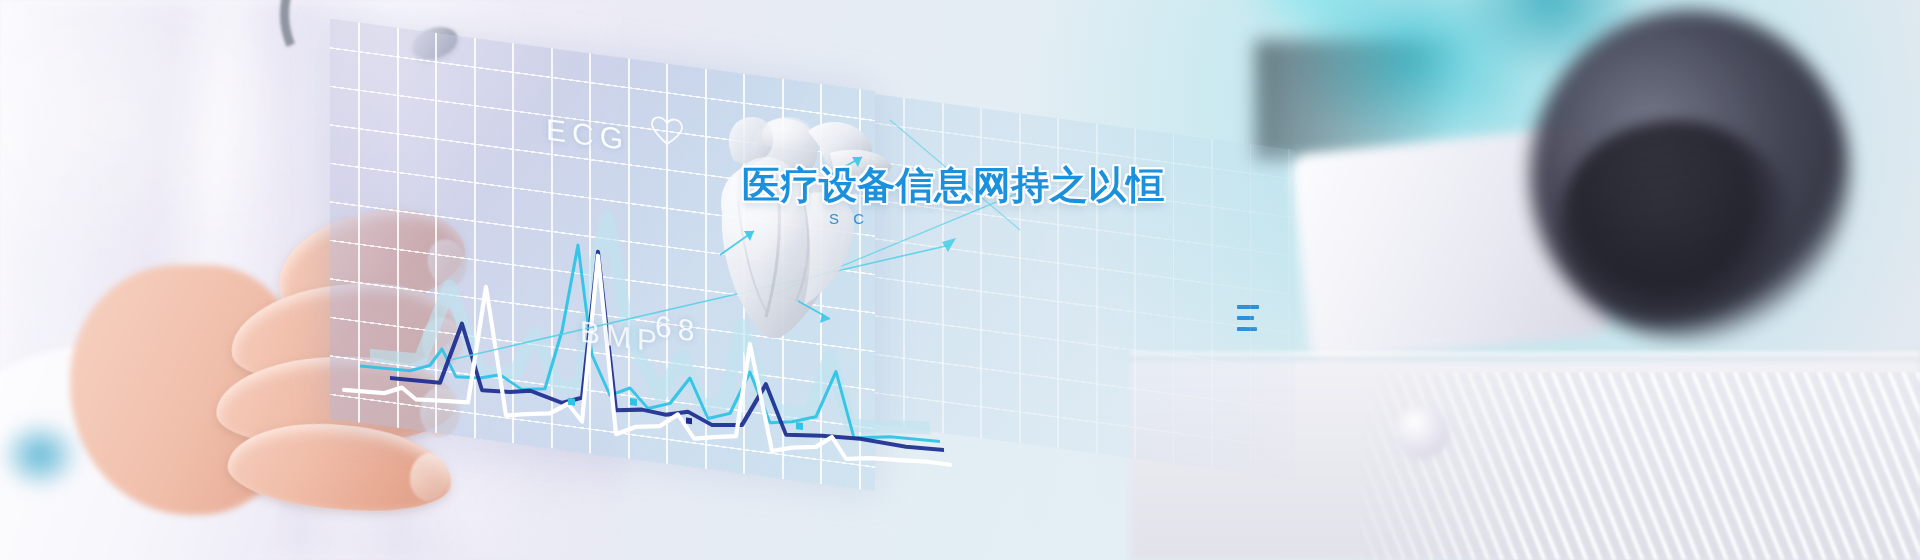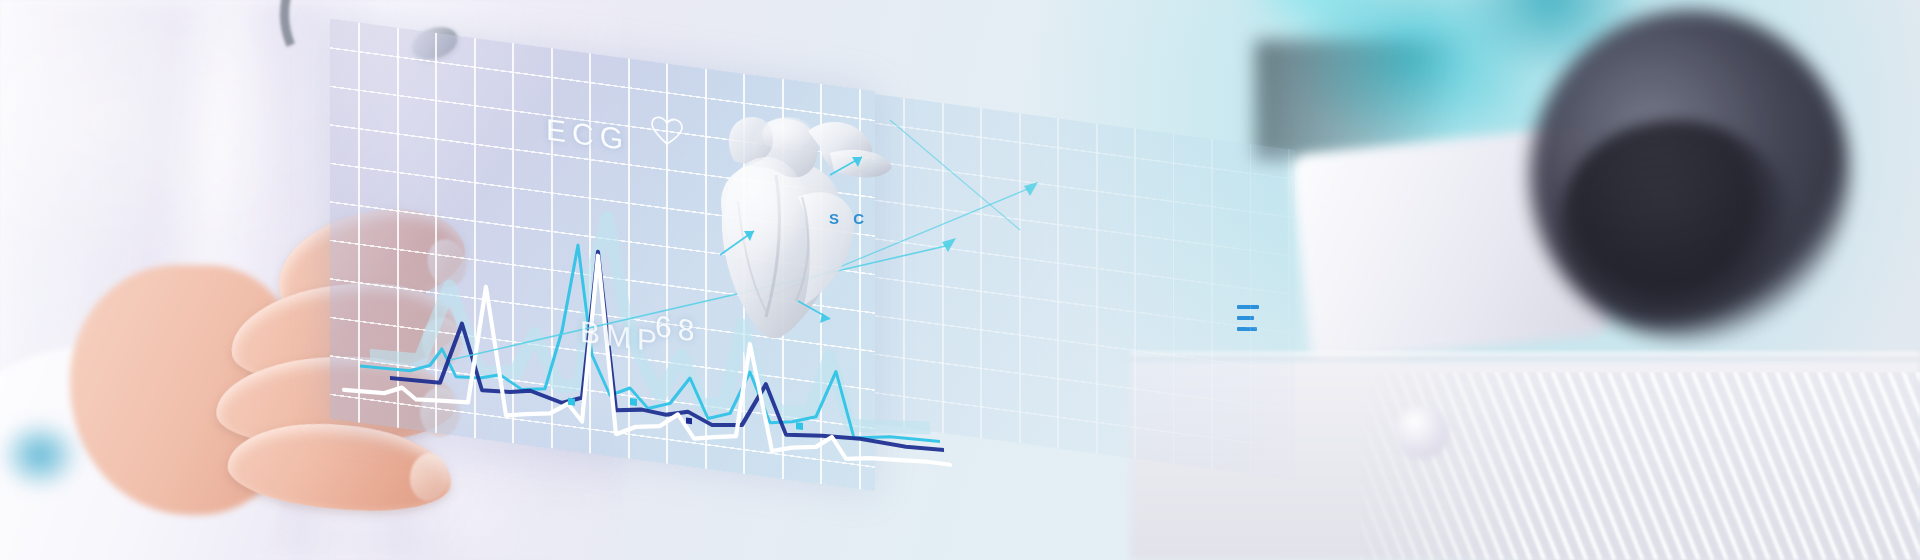--- a/index.html
+++ b/index.html
@@ -229,21 +229,21 @@
     font-weight:300;
     letter-spacing:.20em;
     white-space:nowrap;
     text-shadow:0 0 6px rgba(120,160,200,.45);
     -webkit-text-stroke:0;
   }
   #lbl-ecg{left:546px;top:118px;font-size:30px;transform:skewY(7.6deg);}
   #lbl-bmp{left:580px;top:320px;font-size:30px;transform:skewY(7.6deg);color:rgba(255,255,255,.8);}
   #lbl-bmp-value{left:655px;top:312px;font-size:30px;transform:skewY(7.6deg);color:rgba(255,255,255,.85);}
   #lbl-sc{left:829px;top:210px;font-size:15px;letter-spacing:.34em;color:#2f8fd0;
-    text-shadow:none;font-weight:700;}
+    text-shadow:none;font-weight:400;}
   #heart-outline{position:absolute;left:650px;top:116px;width:34px;height:30px;transform:skewY(7.6deg);}
 
   
   #heart3d{position:absolute;left:680px;top:105px;width:215px;height:265px;}
   #heart3d svg{width:100%;height:100%;display:block;}
 
   
   #headline{
     position:absolute;left:606px;top:166px;width:1000px;
     pointer-events:none;
@@ -417,15 +417,16 @@
   <svg id="heart-outline" viewBox="0 0 34 30">
     <path d="M17,28 C8,21 2,15 2,9.5 C2,5.4 5.2,2.5 9,2.5 C12,2.5 15,4.4 17,7
              C19,4.4 22,2.5 25,2.5 C28.8,2.5 32,5.4 32,9.5 C32,15 26,21 17,28 Z" fill="none" stroke="rgba(255,255,255,.92)" stroke-width="1.8"></path>
   </svg>
 
   <div class="hud-label" id="lbl-bmp">BMP</div>
   <div class="hud-label" id="lbl-bmp-value">68</div>
   <div class="hud-label" id="lbl-sc">S C</div>
 
   <div id="headline">
+    <div class="headline-line" id="headline-1">医疗设备信息网持之以恒</div>
   </div>
 
 </div>
 
 </body></html>

